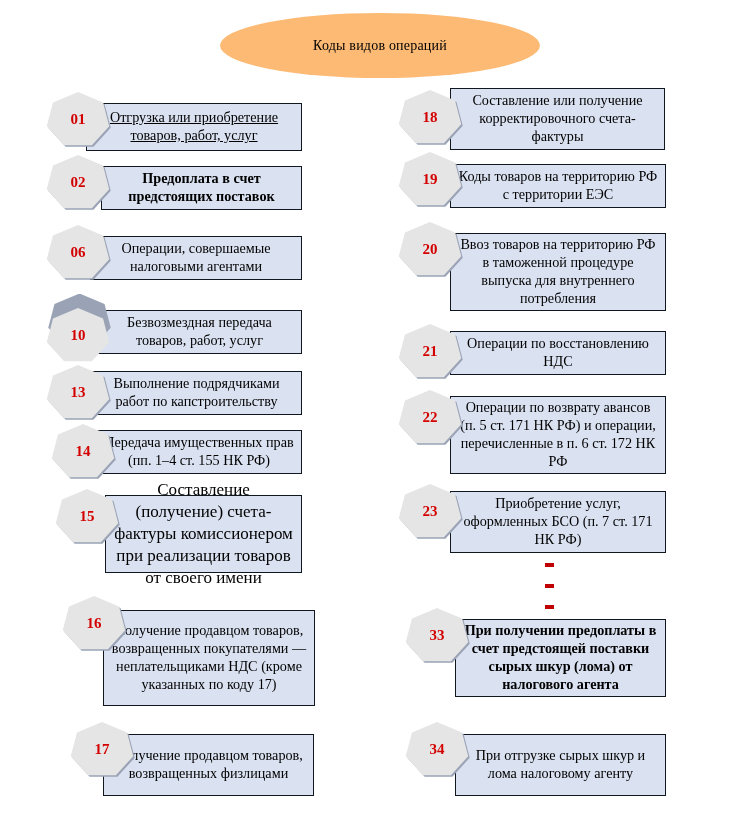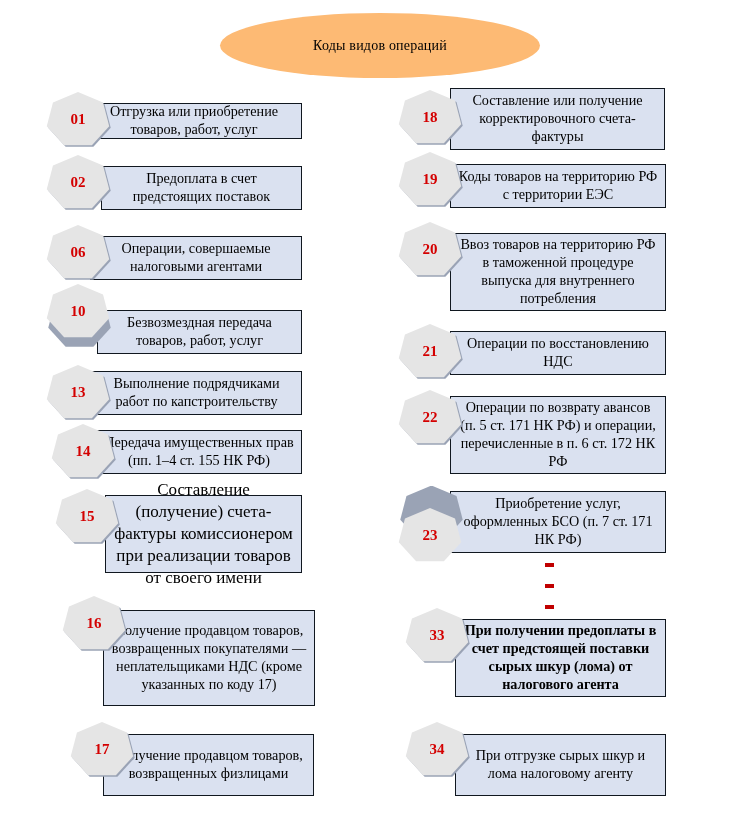--- a/index.html
+++ b/index.html
@@ -121,30 +121,30 @@
 </style>
 </head>
 <body>
 
 <div id="title-ellipse">
   <span class="title-text">Коды видов операций</span>
 </div>
 
 <div class="column" id="left-column">
     <div class="node">
-      <div class="node-box" style="left: 86px; top: 103px; width: 216px; height: 36px;">
+      <div class="node-box" style="left: 86px; top: 103px; width: 216px; height: 48px; text-decoration: underline;">
         <span class="box-text">Отгрузка или приобретение товаров, работ, услуг</span>
       </div>
       <div class="badge-shadow" style="left: 47.5px; top: 93.5px;"></div>
       <div class="badge" style="left: 46px; top: 92px;">
         <span class="badge-text">01</span>
       </div>
     </div>
     <div class="node">
-      <div class="node-box" style="left: 101px; top: 166px; width: 201px; height: 44px;">
+      <div class="node-box" style="left: 101px; top: 166px; width: 201px; height: 44px; font-weight: bold;">
         <span class="box-text">Предоплата в счет предстоящих поставок</span>
       </div>
       <div class="badge-shadow" style="left: 47.5px; top: 156.5px;"></div>
       <div class="badge" style="left: 46px; top: 155px;">
         <span class="badge-text">02</span>
       </div>
     </div>
     <div class="node">
       <div class="node-box" style="left: 90px; top: 236px; width: 212px; height: 44px;">
         <span class="box-text">Операции, совершаемые налоговыми агентами</span>
@@ -152,21 +152,21 @@
       <div class="badge-shadow" style="left: 47.5px; top: 226.5px;"></div>
       <div class="badge" style="left: 46px; top: 225px;">
         <span class="badge-text">06</span>
       </div>
     </div>
     <div class="node">
       <div class="node-box" style="left: 97px; top: 310px; width: 205px; height: 44px;">
         <span class="box-text">Безвозмездная передача товаров, работ, услуг</span>
       </div>
       <div class="badge-shadow" style="left: 47.5px; top: 293.5px;"></div>
-      <div class="badge" style="left: 46px; top: 284px; text-align: center;">
+      <div class="badge" style="left: 46px; top: 308px; text-align: center;">
         <span class="badge-text">10</span>
       </div>
     </div>
     <div class="node">
       <div class="node-box" style="left: 91px; top: 371px; width: 211px; height: 44px;">
         <span class="box-text">Выполнение подрядчиками работ по капстроительству</span>
       </div>
       <div class="badge-shadow" style="left: 47.5px; top: 366.5px;"></div>
       <div class="badge" style="left: 46px; top: 365px;">
         <span class="badge-text">13</span>
@@ -253,21 +253,21 @@
       <div class="badge-shadow" style="left: 46.5px; top: 391.5px;"></div>
       <div class="badge" style="left: 45px; top: 390px;">
         <span class="badge-text">22</span>
       </div>
     </div>
     <div class="node">
       <div class="node-box" style="left: 97px; top: 491px; width: 216px; height: 62px;">
         <span class="box-text">Приобретение услуг, оформленных БСО (п. 7 ст. 171 НК РФ)</span>
       </div>
       <div class="badge-shadow" style="left: 46.5px; top: 485.5px;"></div>
-      <div class="badge" style="left: 45px; top: 508px;">
+      <div class="badge" style="left: 45px; top: 484px;">
         <span class="badge-text">23</span>
       </div>
     </div>
     <div class="node">
       <div class="node-box" style="left: 102px; top: 619px; width: 211px; height: 78px; font-weight: bold;">
         <span class="box-text">При получении предоплаты в счет предстоящей поставки сырых шкур (лома) от налогового агента</span>
       </div>
       <div class="badge-shadow" style="left: 53.5px; top: 609.5px;"></div>
       <div class="badge" style="left: 52px; top: 608px;">
         <span class="badge-text">33</span>

